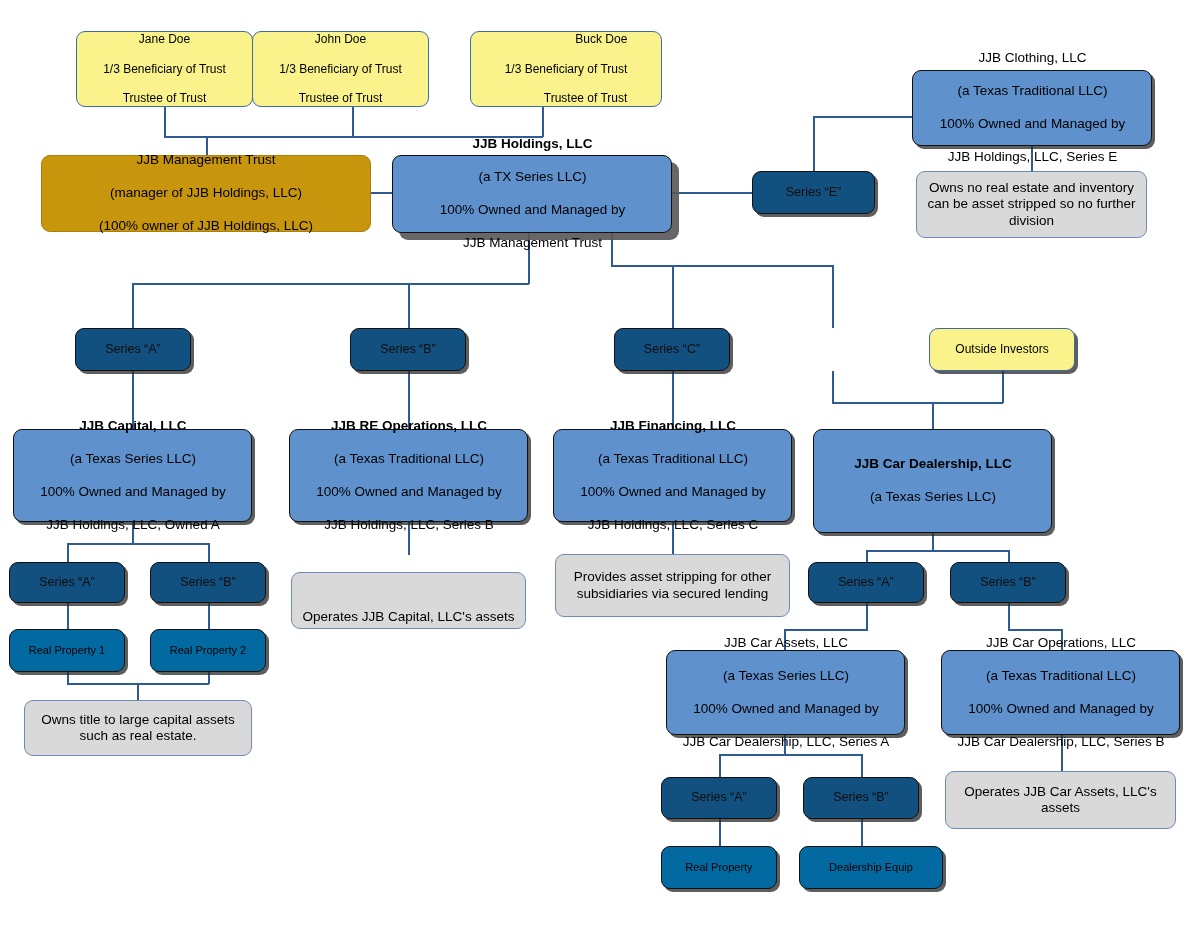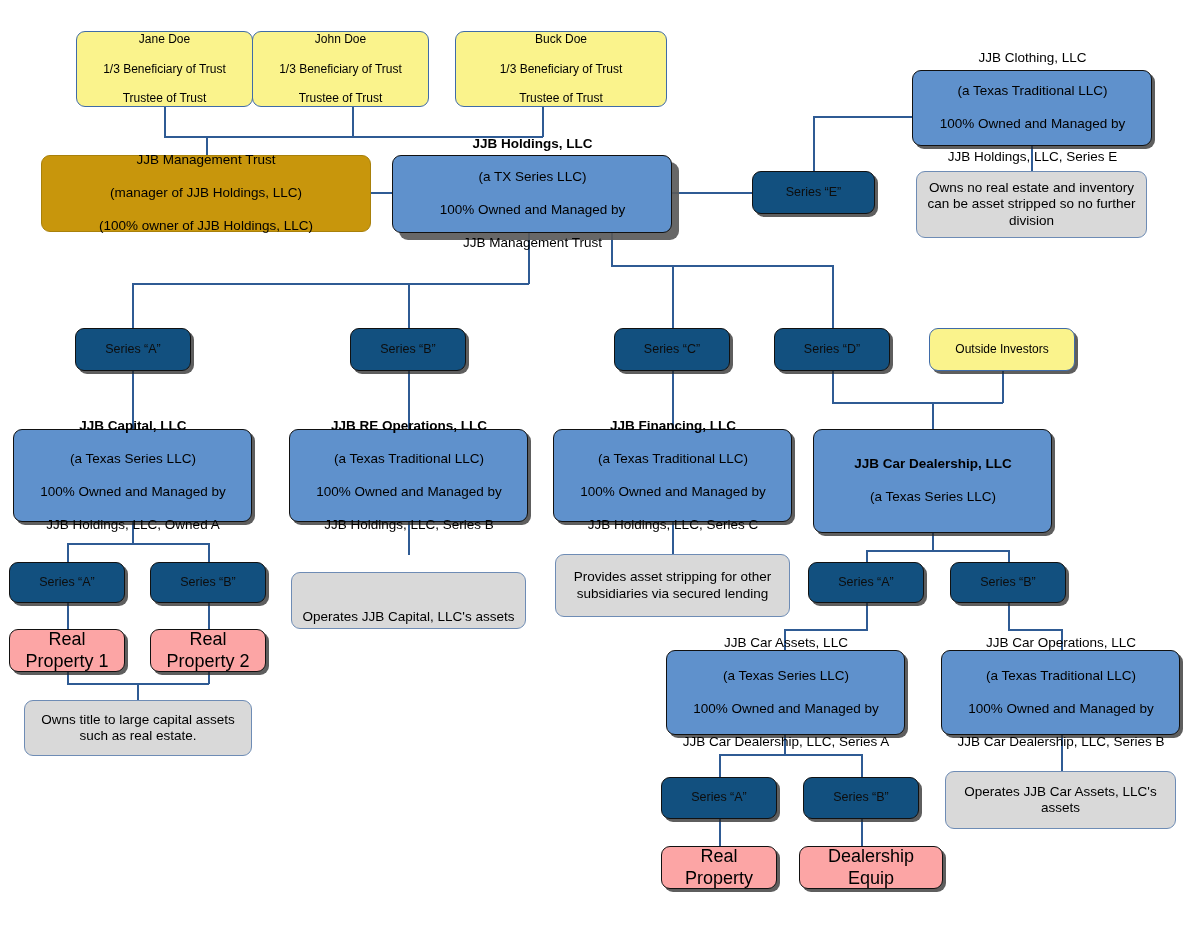--- a/index.html
+++ b/index.html
@@ -16,21 +16,21 @@
     line-height:1.22;
     color:#000000;
     padding:3px 6px;
     white-space:pre-line;
     z-index:3;
   }
   .yellow{background:#FAF38C;border:1.4px solid #3F6BA8;font-size:12px;}
   .gold{background:#C8960C;border:1.4px solid #A8800A;font-size:13.5px;}
   .blue{background:#5F91CC;border:1.6px solid #111111;font-size:13.5px;padding-left:7px;}
   .navy{background:#12507F;border:1.6px solid #111111;color:#0d0d0d;font-size:12.5px;}
-  .grey{background:#fca5a5;border:1.5px solid #111111;font-size:18px;}
+  .grey{background:#0369a1;border:1.5px solid #111111;font-size:11px;}
   .note{background:#D9D9D9;border:1.3px solid #6E8CB5;font-size:13.5px;}
   .shadowed{box-shadow:7px 7px 0 0 rgba(90,90,90,0.92);}
   .greyshadow{box-shadow:3px 3px 0 0 rgba(40,40,40,0.75);}
   .ttl{display:block;font-weight:bold;}
   .sub{display:block;font-weight:normal;}
   .edge{position:absolute;background:#2F5B94;z-index:1;}
   .h{height:1.5px;}
   .v{width:1.5px;}
 </style>
 </head>
@@ -125,21 +125,21 @@
   </div>
 
   <div class="node yellow" style="left:252px;top:31px;width:177px;height:76px;">
     <div>
       <span class="sub">John Doe</span>
       <span class="sub">1/3 Beneficiary of Trust</span>
       <span class="sub">Trustee of Trust</span>
     </div>
   </div>
 
-  <div class="node yellow" style="left:455px;top:31px;width:212px;height:76px;">
+  <div class="node yellow" style="left:470px;top:31px;width:192px;height:76px;text-align:right;">
     <div>
       <span class="sub">Buck Doe</span>
       <span class="sub">1/3 Beneficiary of Trust</span>
       <span class="sub">Trustee of Trust</span>
     </div>
   </div>
 
   <div class="node gold" style="left:41px;top:155px;width:330px;height:77px;">
     <div>
       <span class="sub">JJB Management Trust</span>
@@ -179,23 +179,20 @@
   </div>
 
   <div class="node navy greyshadow" style="left:350px;top:328px;width:116px;height:43px;">
     <span>Series “B”</span>
   </div>
 
   <div class="node navy greyshadow" style="left:614px;top:328px;width:116px;height:43px;">
     <span>Series “C”</span>
   </div>
 
-  <div class="node navy greyshadow" style="left:774px;top:328px;width:116px;height:43px;">
-    <span>Series “D”</span>
-  </div>
 
   <div class="node yellow greyshadow" style="left:929px;top:328px;width:146px;height:43px;">
     <span>Outside Investors</span>
   </div>
 
   <div class="node blue greyshadow" style="left:13px;top:429px;width:239px;height:93px;">
     <div>
       <span class="ttl">JJB Capital, LLC</span>
       <span class="sub">(a Texas Series LLC)</span>
       <span class="sub">100% Owned and Managed by</span>

